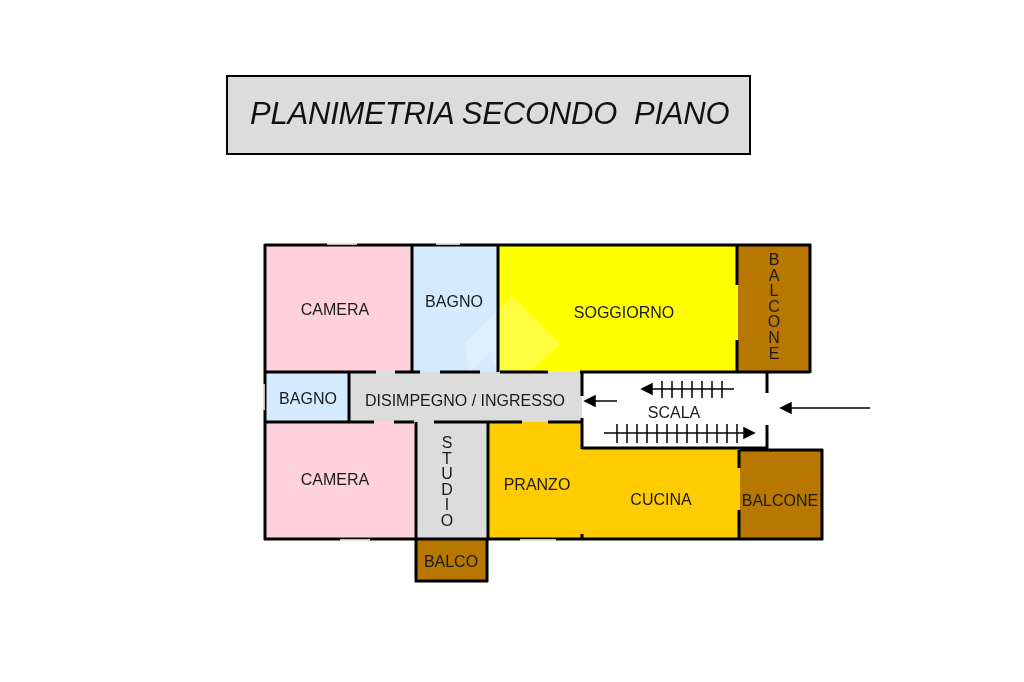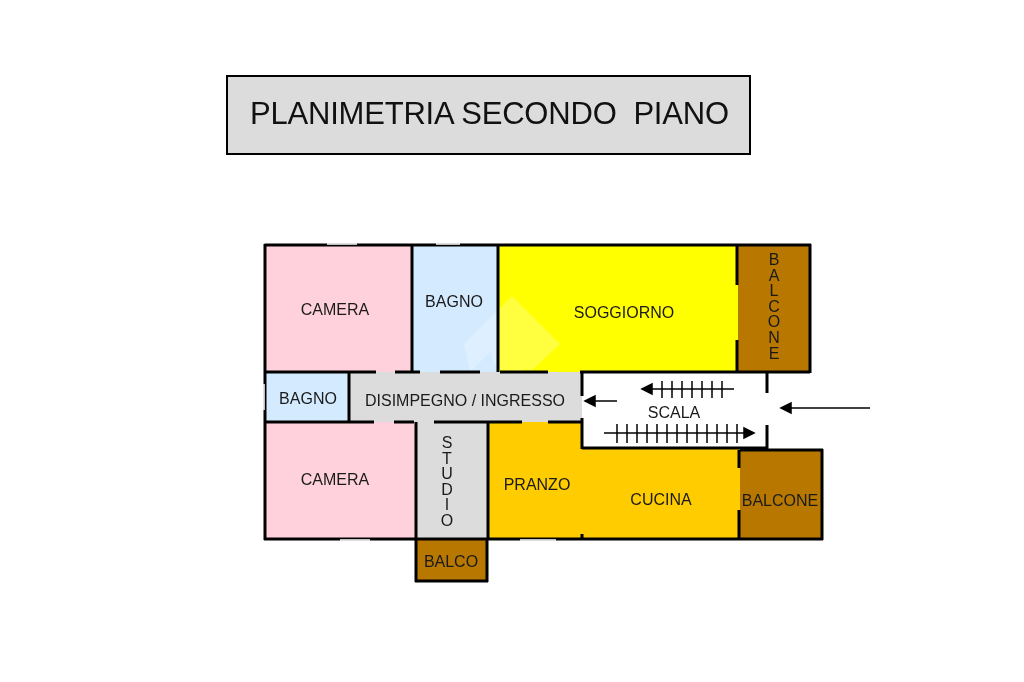--- a/index.html
+++ b/index.html
@@ -1,19 +1,19 @@
 <!DOCTYPE html>
 <html><head>
   <meta charset="utf-8">
   <style>
     html, body { margin: 0; padding: 0; background: #ffffff; }
     body { width: 1024px; height: 682px; position: relative; overflow: hidden; font-family: "Liberation Sans", sans-serif; }
     .title-box {
       position: absolute; left: 226px; top: 75px; width: 521px; height: 76px;
-      background: #dcdcdc; border: 2px solid #000; box-sizing: content-box;
+      background: #dcdcdc; border: 2px solid #000; box-sizing: content-box; font-style: italic;
     }
     .title-text {
       position: absolute; left: 22px; top: 19px; font-size: 31px; color: #111; white-space: pre; letter-spacing: -0.2px;
     }
     svg.plan { position: absolute; left: 0; top: 0; }
     .lbl { font-family: "Liberation Sans", sans-serif; font-size: 16px; fill: #1a1a1a; }
     .lbl-v { font-family: "Liberation Sans", sans-serif; font-size: 16px; fill: #1a1a1a; }
   </style>
 </head>
 <body>

